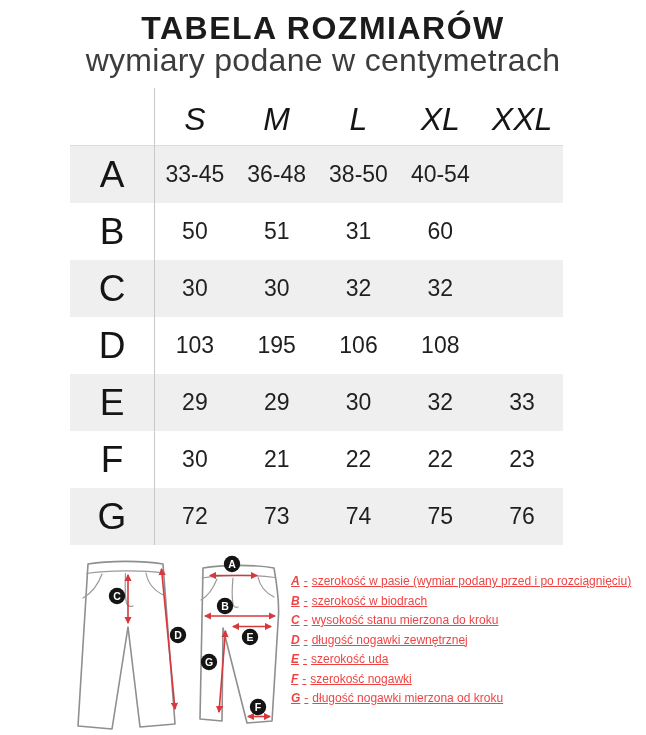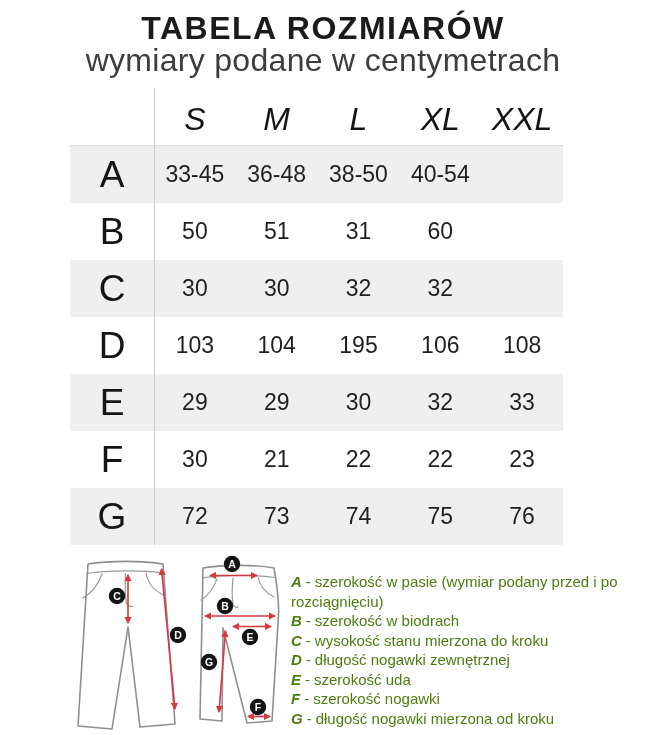--- a/index.html
+++ b/index.html
@@ -26,21 +26,21 @@
   .thead .cell{text-align:center;font-style:italic;font-size:32px;color:#151515;}
   .row{
     display:grid;grid-template-columns:84px repeat(5,1fr);height:57px;align-items:center;
   }
   .row:nth-child(odd){background:#f0efef;}
   .row .lbl{text-align:center;font-size:37px;font-weight:normal;color:#151515;}
   .row .val{text-align:center;font-size:23px;color:#1f1f1f;}
   
   .legend{
     position:absolute;left:291px;top:572px;width:347px;
-    font-size:15px;line-height:19.5px;color:#4d7c0f;
+    font-size:12px;line-height:19.5px;color:#ef4444;text-decoration:underline;
   }
   .lg-letter{font-weight:bold;font-style:italic;}
   .lg-sep{margin:0 4px;}
   
   .diagram{position:absolute;left:70px;top:555px;}
   .pant{fill:#ffffff;stroke:#8f8f8f;stroke-width:1.6;stroke-linejoin:round;}
   .det{fill:none;stroke:#9a9a9a;stroke-width:1.2;stroke-linecap:round;}
   .meas{stroke:#d6383c;stroke-width:1.6;fill:none;}
   .badge{fill:#141414;}
   .badge-txt{
@@ -86,21 +86,20 @@
         <div class="row">
           <div class="lbl">C</div>
           <div class="val">30</div>
           <div class="val">30</div>
           <div class="val">32</div>
           <div class="val">32</div>
         </div>
         <div class="row">
           <div class="lbl">D</div>
           <div class="val">103</div>
-          <div class="val">104</div>
           <div class="val">195</div>
           <div class="val">106</div>
           <div class="val">108</div>
         </div>
         <div class="row">
           <div class="lbl">E</div>
           <div class="val">29</div>
           <div class="val">29</div>
           <div class="val">30</div>
           <div class="val">32</div>

